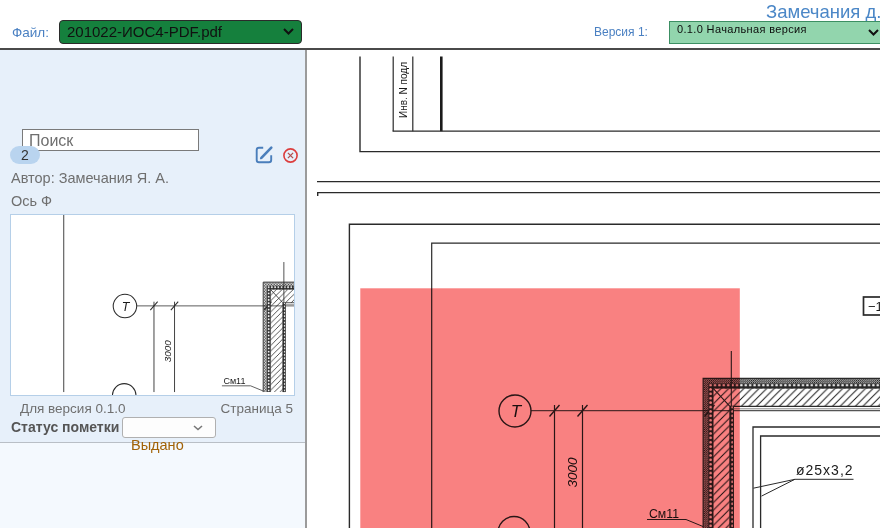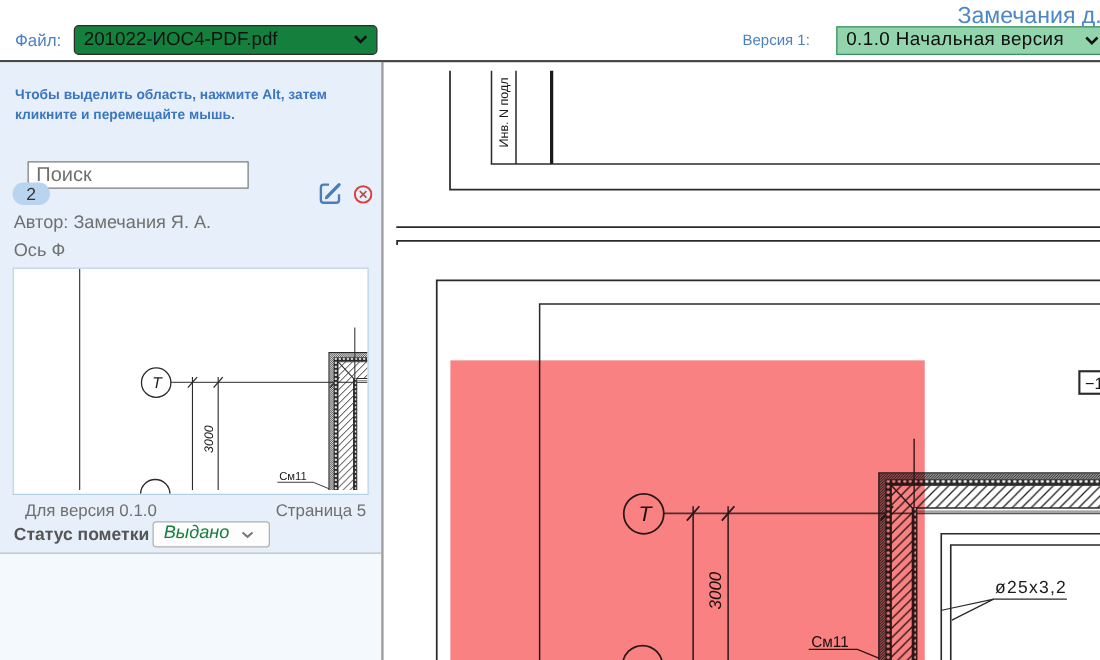--- a/index.html
+++ b/index.html
@@ -96,34 +96,33 @@
     <svg class="abs" style="right:7px;top:7px" width="11" height="7">
         <path d="M1,1 L5.5,5.5 L10,1" stroke="#111" stroke-width="2" fill="none"></path>
       </svg>
   </div>
 
   <div class="abs" style="left:766px;top:1px;font-size:18.5px;color:#4b87c7;white-space:nowrap;">Замечания д.</div>
 
   <div class="abs" style="left:594px;top:25px;font-size:12px;color:#4a80c2;">Версия 1:</div>
 
   <div class="abs" style="left:669px;top:21px;width:225px;height:21px;border:1.5px solid #3c8f63;background:#92d5ad;">
-    <div class="abs" style="left:7px;top:1px;font-size:15px;letter-spacing:0.35px;color:#0c0c0c;white-space:nowrap;">0.1.0 Начальная версия</div>
+    <div class="abs" style="left:7px;top:1px;font-size:11px;letter-spacing:0.35px;color:#0c0c0c;white-space:nowrap;">0.1.0 Начальная версия</div>
     <svg class="abs" style="left:198px;top:7px" width="11" height="7">
         <path d="M1,1 L5.5,5.5 L10,1" stroke="#111" stroke-width="2" fill="none"></path>
       </svg>
   </div>
 </div>
 
 <div class="abs" style="left:0;top:48px;width:880px;height:2px;background:#4a4a4a;"></div>
 
 <div class="abs" style="left:0;top:50px;width:305px;height:478px;background:#f4f9fe;">
 
   <div class="abs" style="left:0;top:0;width:305px;height:392px;background:#e7f0fa;border-bottom:1px solid #b9bfc6;"></div>
 
-  <div class="abs" style="left:12px;top:19px;width:293px;font-size:11px;font-weight:bold;color:#3b76c0;line-height:15.5px;">Чтобы выделить область, нажмите Alt, затем<br>кликните и перемещайте мышь.</div>
 
   <div class="abs" style="left:22px;top:56px;width:175px;height:20px;border:1px solid #7a7a7a;background:#fff;margin-top:23px;">
     <div class="abs" style="left:6px;top:2px;font-size:16px;color:#6f6f6f;">Поиск</div>
   </div>
 
   <div class="abs" style="left:10px;top:96px;width:30px;height:18px;border-radius:9px;background:#b9d4ef;font-size:14px;color:#333;text-align:center;line-height:18px;">2</div>
 
   <svg class="abs" style="left:255px;top:95px" width="19" height="19" viewBox="0 0 19 19">
     <path d="M8.2,2.7 H4 Q1.7,2.7 1.7,5 V14.9 Q1.7,17.2 4,17.2 H13.9 Q16.2,17.2 16.2,14.9 V10.3" stroke="#4a7ebb" stroke-width="1.9" fill="none"></path>
     <path d="M6.4,12.8 L16.3,2.7" stroke="#4a7ebb" stroke-width="2.6" stroke-linecap="round" fill="none"></path>
@@ -145,21 +144,21 @@
       </svg>
   </div>
 
   <div class="abs" style="left:20px;top:351px;font-size:13.5px;color:#6f6f6f;">Для версия 0.1.0</div>
 
   <div class="abs" style="left:0;top:351px;width:293px;font-size:13.5px;color:#6f6f6f;text-align:right;">Страница 5</div>
 
   <div class="abs" style="left:11px;top:369px;font-size:14px;font-weight:bold;color:#555;">Статус пометки</div>
 
   <div class="abs" style="left:122px;top:367px;width:92px;height:19px;border:1px solid #b0b0b0;border-radius:3px;background:#fdfdfd;">
-    <div class="abs" style="left:8px;top:0;font-size:14.5px;color:#15803d;font-style:italic;">Выдано</div>
+    <div class="abs" style="left:8px;top:19px;font-size:14.5px;color:#a16207;">Выдано</div>
     <svg class="abs" style="left:70px;top:7px" width="10" height="6">
         <path d="M1,1 L5,4.5 L9,1" stroke="#777" stroke-width="1.6" fill="none"></path>
       </svg>
   </div>
 </div>
 
 <div class="abs" style="left:305px;top:50px;width:2px;height:478px;background:#9b9b9b;"></div>
 
 <div class="abs" style="left:307px;top:50px;width:573px;height:478px;background:#fff;">
   <svg width="573" height="478" viewBox="307 50 573 478" style="width:573px;height:478px">

